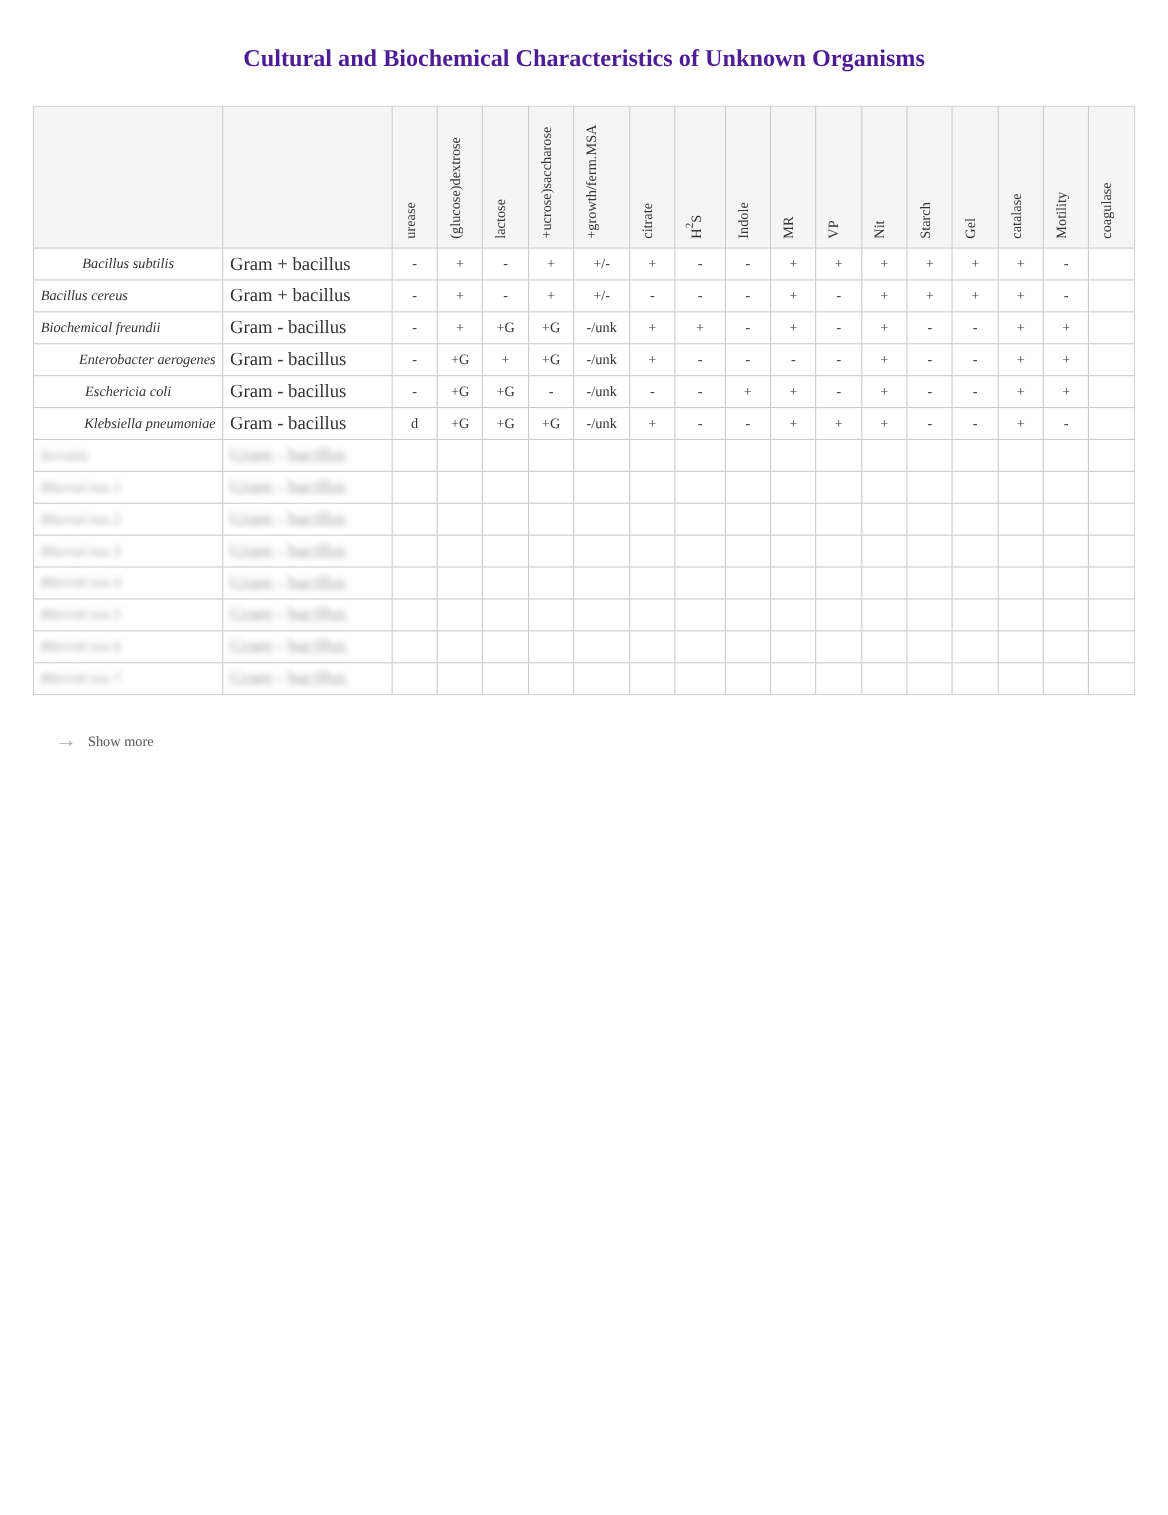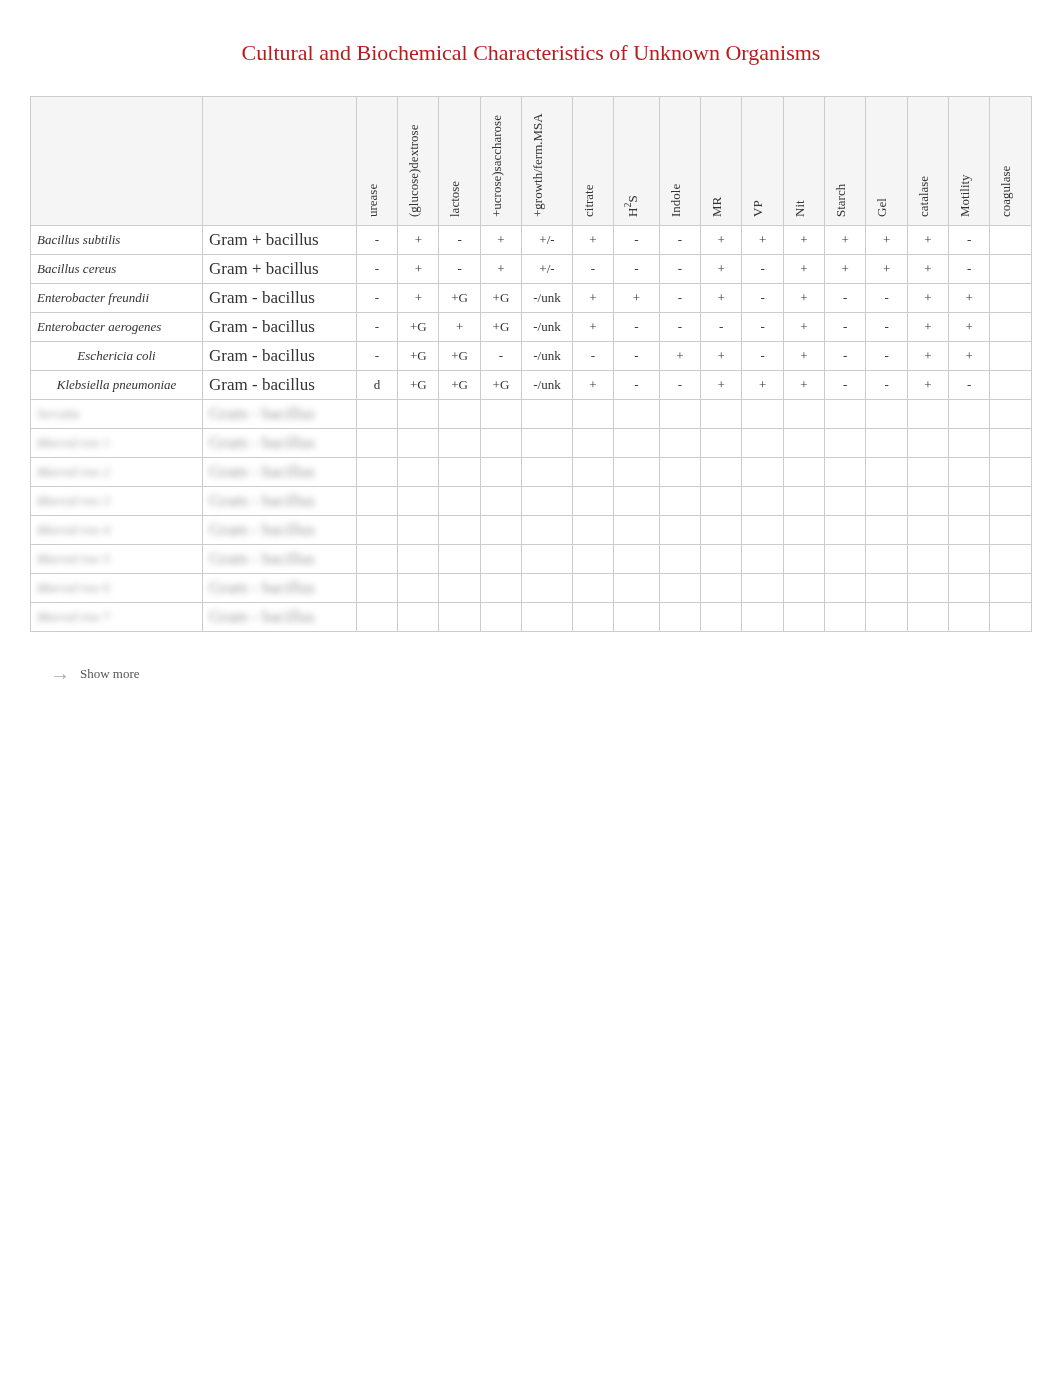--- a/index.html
+++ b/index.html
@@ -7,23 +7,23 @@
       background: #fff;
       font-family: Georgia, 'Times New Roman', serif;
       color: #333;
       width: 1062px;
       min-height: 1377px;
       padding: 40px 20px;
     }
     h1 {
       text-align: center;
       font-size: 22px;
-      font-weight: normal;
+      font-weight: bold;
       margin-bottom: 30px;
-      color: #b91c1c;
+      color: #4c1d95;
     }
     .table-wrapper {
       overflow-x: auto;
       margin: 0 10px;
     }
     table {
       border-collapse: collapse;
       width: 100%;
       font-size: 13px;
     }
@@ -143,21 +143,21 @@
         <th>
           <div class="col-header">Motility</div>
         </th>
         <th>
           <div class="col-header">coagulase</div>
         </th>
       </tr>
     </thead>
     <tbody id="table-body">
     <tr>
-          <td class="org-name" style="font-style: italic; text-align: left;">Bacillus subtilis</td>
+          <td class="org-name" style="font-style: italic; text-align: center;">Bacillus subtilis</td>
           <td class="gram-col" style="text-align: left;">Gram + bacillus</td>
           <td>-</td>
           <td>+</td>
           <td>-</td>
           <td>+</td>
           <td>+/-</td>
           <td>+</td>
           <td>-</td>
           <td>-</td>
           <td>+</td>
@@ -183,41 +183,41 @@
           <td>+</td>
           <td>-</td>
           <td>+</td>
           <td>+</td>
           <td>+</td>
           <td>+</td>
           <td>-</td>
           <td></td>
         </tr>
         <tr>
-          <td class="org-name" style="font-style: italic; text-align: left;">Enterobacter freundii</td>
+          <td class="org-name" style="font-style: italic; text-align: left;">Biochemical freundii</td>
           <td class="gram-col" style="text-align: left;">Gram - bacillus</td>
           <td>-</td>
           <td>+</td>
           <td>+G</td>
           <td>+G</td>
           <td>-/unk</td>
           <td>+</td>
           <td>+</td>
           <td>-</td>
           <td>+</td>
           <td>-</td>
           <td>+</td>
           <td>-</td>
           <td>-</td>
           <td>+</td>
           <td>+</td>
           <td></td>
         </tr>
         <tr>
-          <td class="org-name" style="font-style: italic; text-align: left;">Enterobacter aerogenes</td>
+          <td class="org-name" style="font-style: italic; text-align: right;">Enterobacter aerogenes</td>
           <td class="gram-col" style="text-align: left;">Gram - bacillus</td>
           <td>-</td>
           <td>+G</td>
           <td>+</td>
           <td>+G</td>
           <td>-/unk</td>
           <td>+</td>
           <td>-</td>
           <td>-</td>
           <td>-</td>
@@ -243,21 +243,21 @@
           <td>+</td>
           <td>-</td>
           <td>+</td>
           <td>-</td>
           <td>-</td>
           <td>+</td>
           <td>+</td>
           <td></td>
         </tr>
         <tr>
-          <td class="org-name" style="font-style: italic; text-align: center;">Klebsiella pneumoniae</td>
+          <td class="org-name" style="font-style: italic; text-align: right;">Klebsiella pneumoniae</td>
           <td class="gram-col" style="text-align: left;">Gram - bacillus</td>
           <td>d</td>
           <td>+G</td>
           <td>+G</td>
           <td>+G</td>
           <td>-/unk</td>
           <td>+</td>
           <td>-</td>
           <td>-</td>
           <td>+</td>

